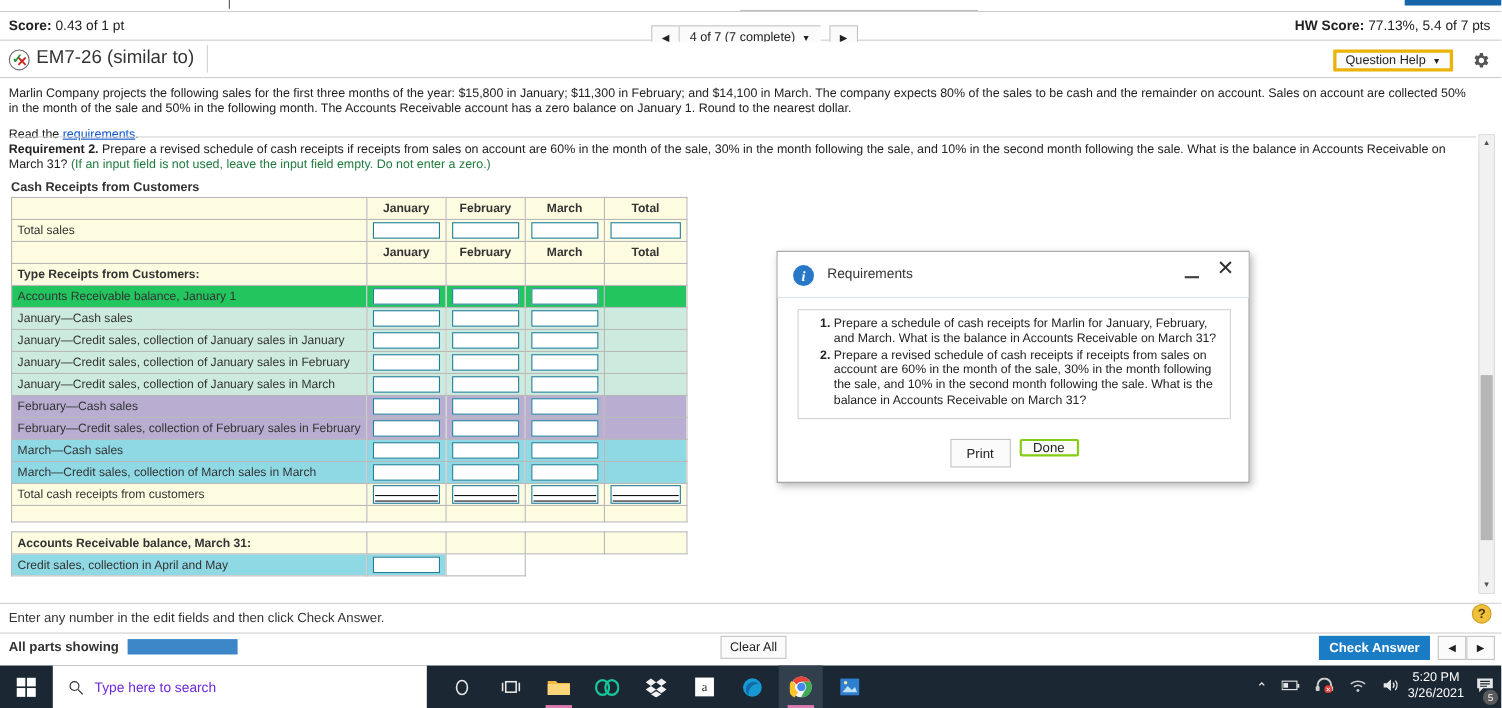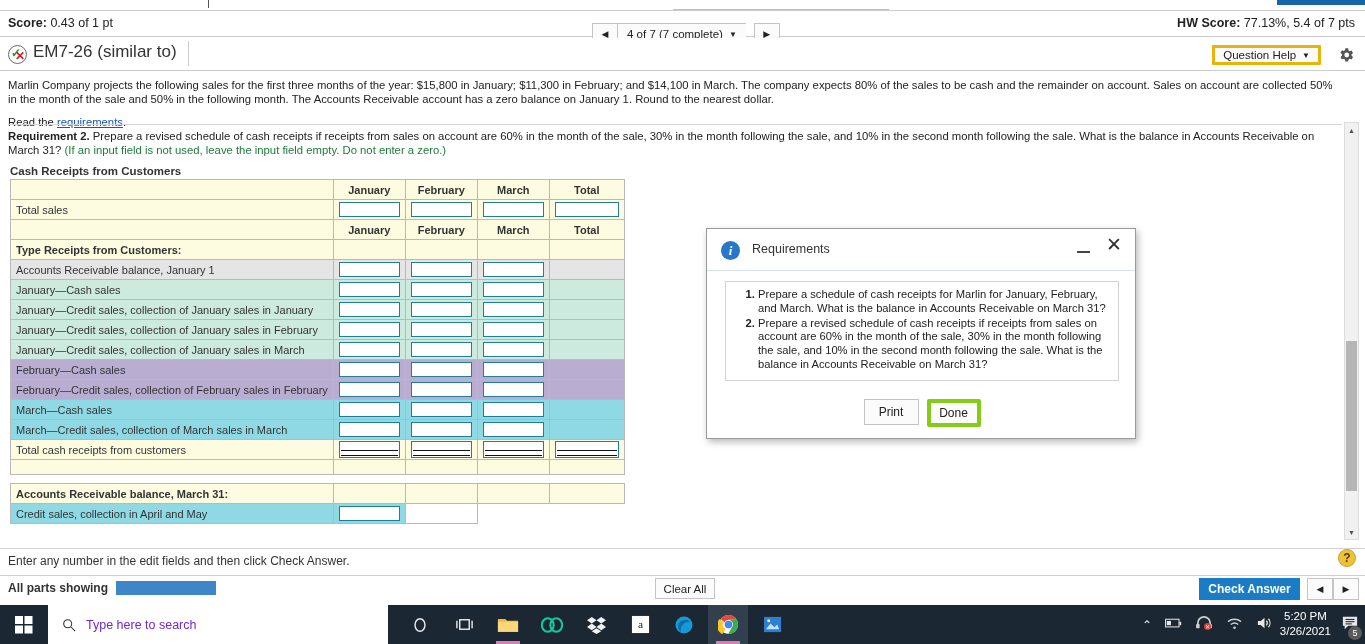--- a/index.html
+++ b/index.html
@@ -84,21 +84,21 @@
   }
   table.sheet td {
     border:1px solid #b9b9b9; height:20px; padding:0 5px; background:#fdfbe0;
     vertical-align:middle; white-space:nowrap; overflow:hidden;
   }
   table.sheet td.lbl { width:320px; }
   table.sheet td.col { width:65px; text-align:center; }
   table.sheet td.tot { width:68px; text-align:center;margin-top:24px; }
   td.hdr { font-weight:bold; text-align:center; }
   td.sect { font-weight:bold; }
-  tr.gray td { background:#e5e5e5; }
+  tr.gray td { background:#22c55e; }
   tr.mint td { background:#cdeade; }
   tr.purple td { background:#b9aed2; }
   tr.cyan td { background:#8fd9e5; }
   tr.cream td { background:#fdfbe0; }
   tr.blank td { background:#fdfbe0; height:15px; }
   tr.blank2 td { background:#fdfbe0; height:9px; border-left-color:#fdfbe0; border-right-color:#fdfbe0;}
 
   .cellinput {
     width:61px; height:15px; border:1.4px solid #1f7e9a; background:#fff;
     display:inline-block; vertical-align:middle;
@@ -137,21 +137,21 @@
   .dlg-min::after { content:""; position:absolute; left:0; bottom:2px; width:13px; height:2.5px; background:#444; }
   .dlg-close { position:absolute; right:13px; top:6px; font-size:19px; color:#333; line-height:1; cursor:pointer; }
 
   .dlg-body { position:absolute; left:18px; top:52px; width:394px; height:100px; border:1px solid #d3d3d3; background:#fff; padding:6px 8px; }
   ol.reqlist { margin:0; padding-left:24px; font-size:11.2px; line-height:13.8px; color:#222; }
   ol.reqlist li { margin-bottom:1px; }
   ol.reqlist li::marker { font-weight:bold; }
 
   .dlg-buttons { position:absolute; left:0; top:170px; width:430px; display:flex; justify-content:center; gap:8px; }
   .btn-print { width:55px; height:26px; border:1px solid #c3c3c3; background:#fbfbfb; font-size:12px; display:flex; align-items:center; justify-content:center; }
-  .btn-done { width:54px; height:28px; border:4px solid #84cc16; background:#fbfbfb; font-size:12px; display:flex; align-items:center; justify-content:center; border-radius:2px;}
+  .btn-done { width:54px; height:16px; border:2px solid #84cc16; background:#fbfbfb; font-size:12px; display:flex; align-items:center; justify-content:center; border-radius:2px;}
 
   
   .hint-sep { position:absolute; left:0; top:548px; width:1365px; height:1px; background:#d2d2d2; }
   .hint { position:absolute; left:8px; top:554px; font-size:12px; color:#333; }
   .bottom-sep { position:absolute; left:0; top:575px; width:1365px; height:1px; background:#cfcfcf; }
 
   .allparts { position:absolute; left:8px; top:581px; font-size:12px; font-weight:bold; color:#333; }
   .progress { position:absolute; left:116px; top:581px; width:100px; height:14px; background:#3d87c8; }
   .clearall { position:absolute; left:655px; top:578px; width:60px; height:21px; border:1px solid #c4c4c4; background:#fbfbfb; font-size:11.5px; display:flex; align-items:center; justify-content:center; }
   .checkans { position:absolute; left:1199px; top:578px; width:101px; height:22px; background:#1a7cc4; color:#fff; font-size:12px; font-weight:bold; display:flex; align-items:center; justify-content:center; }

